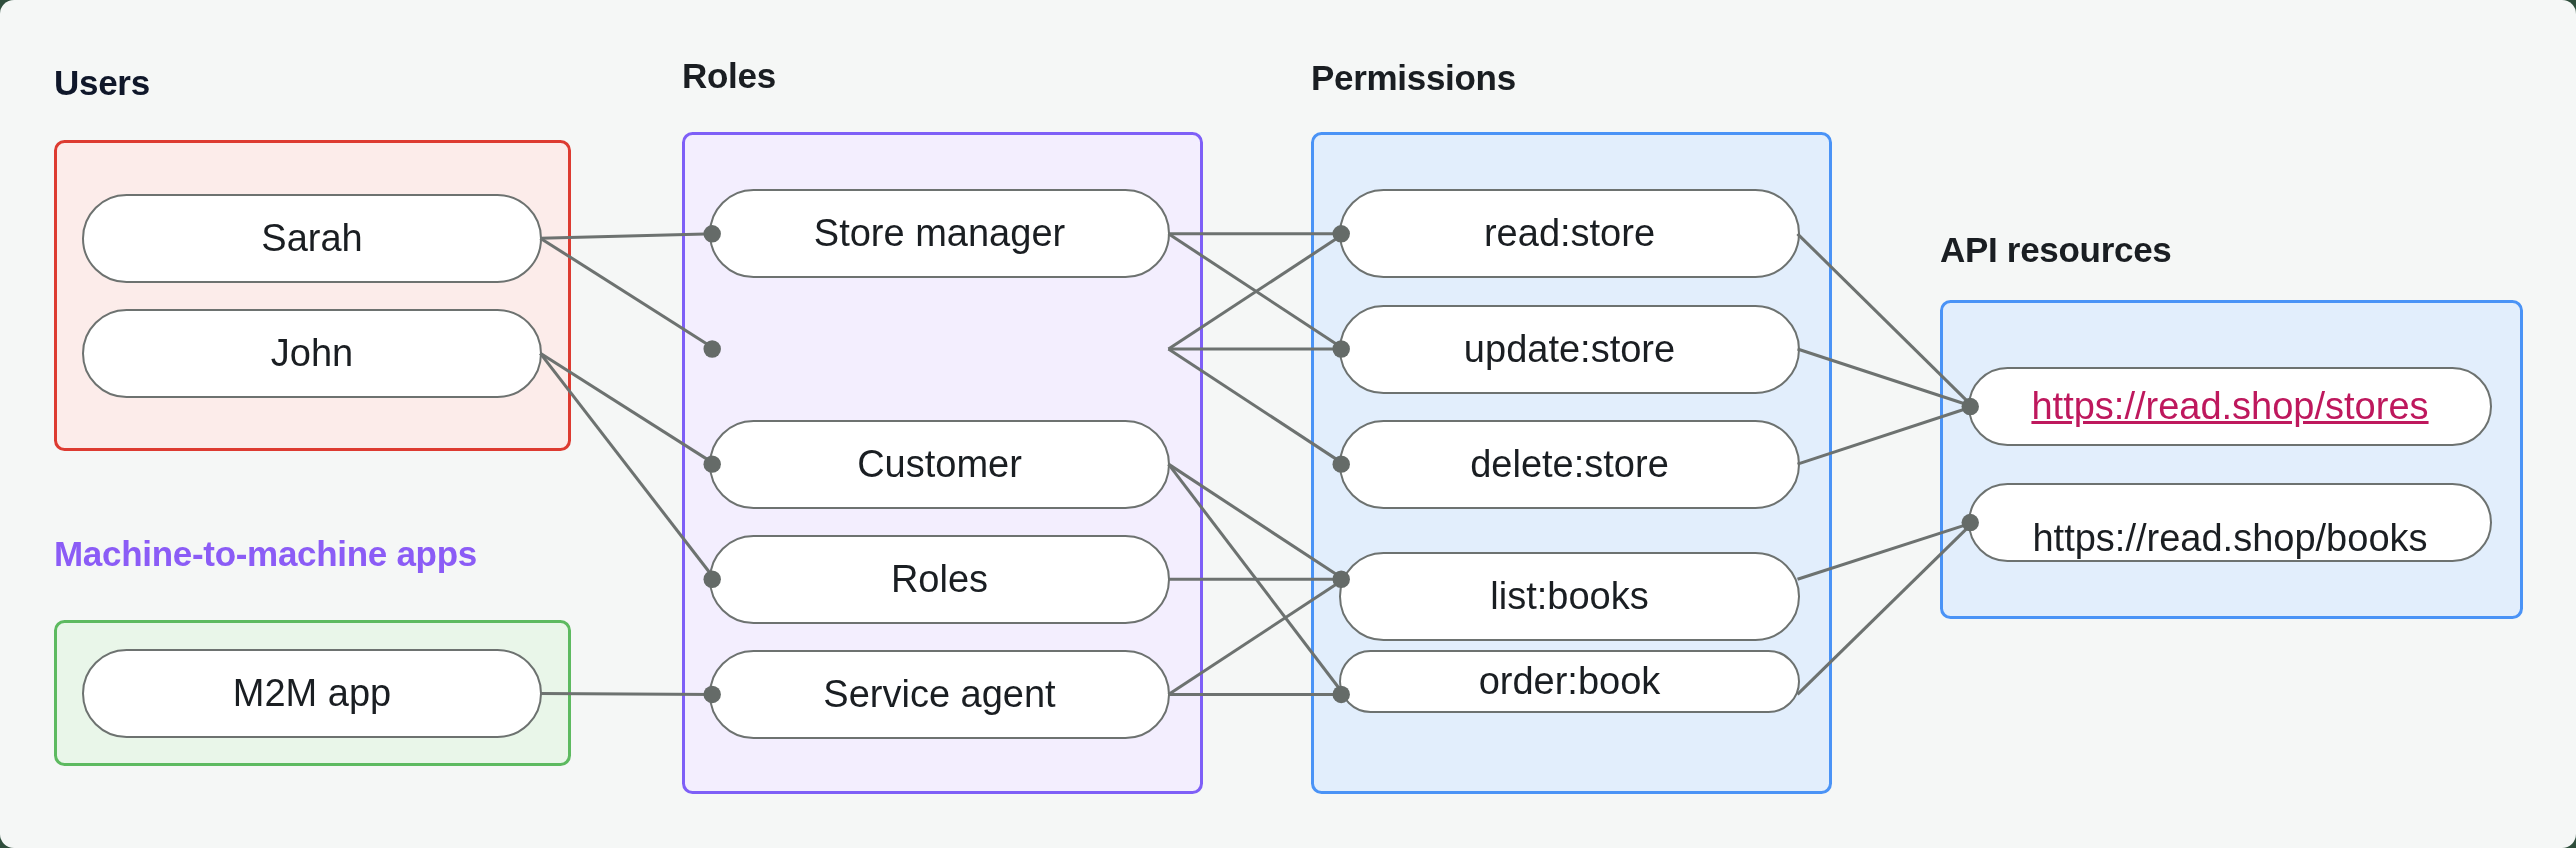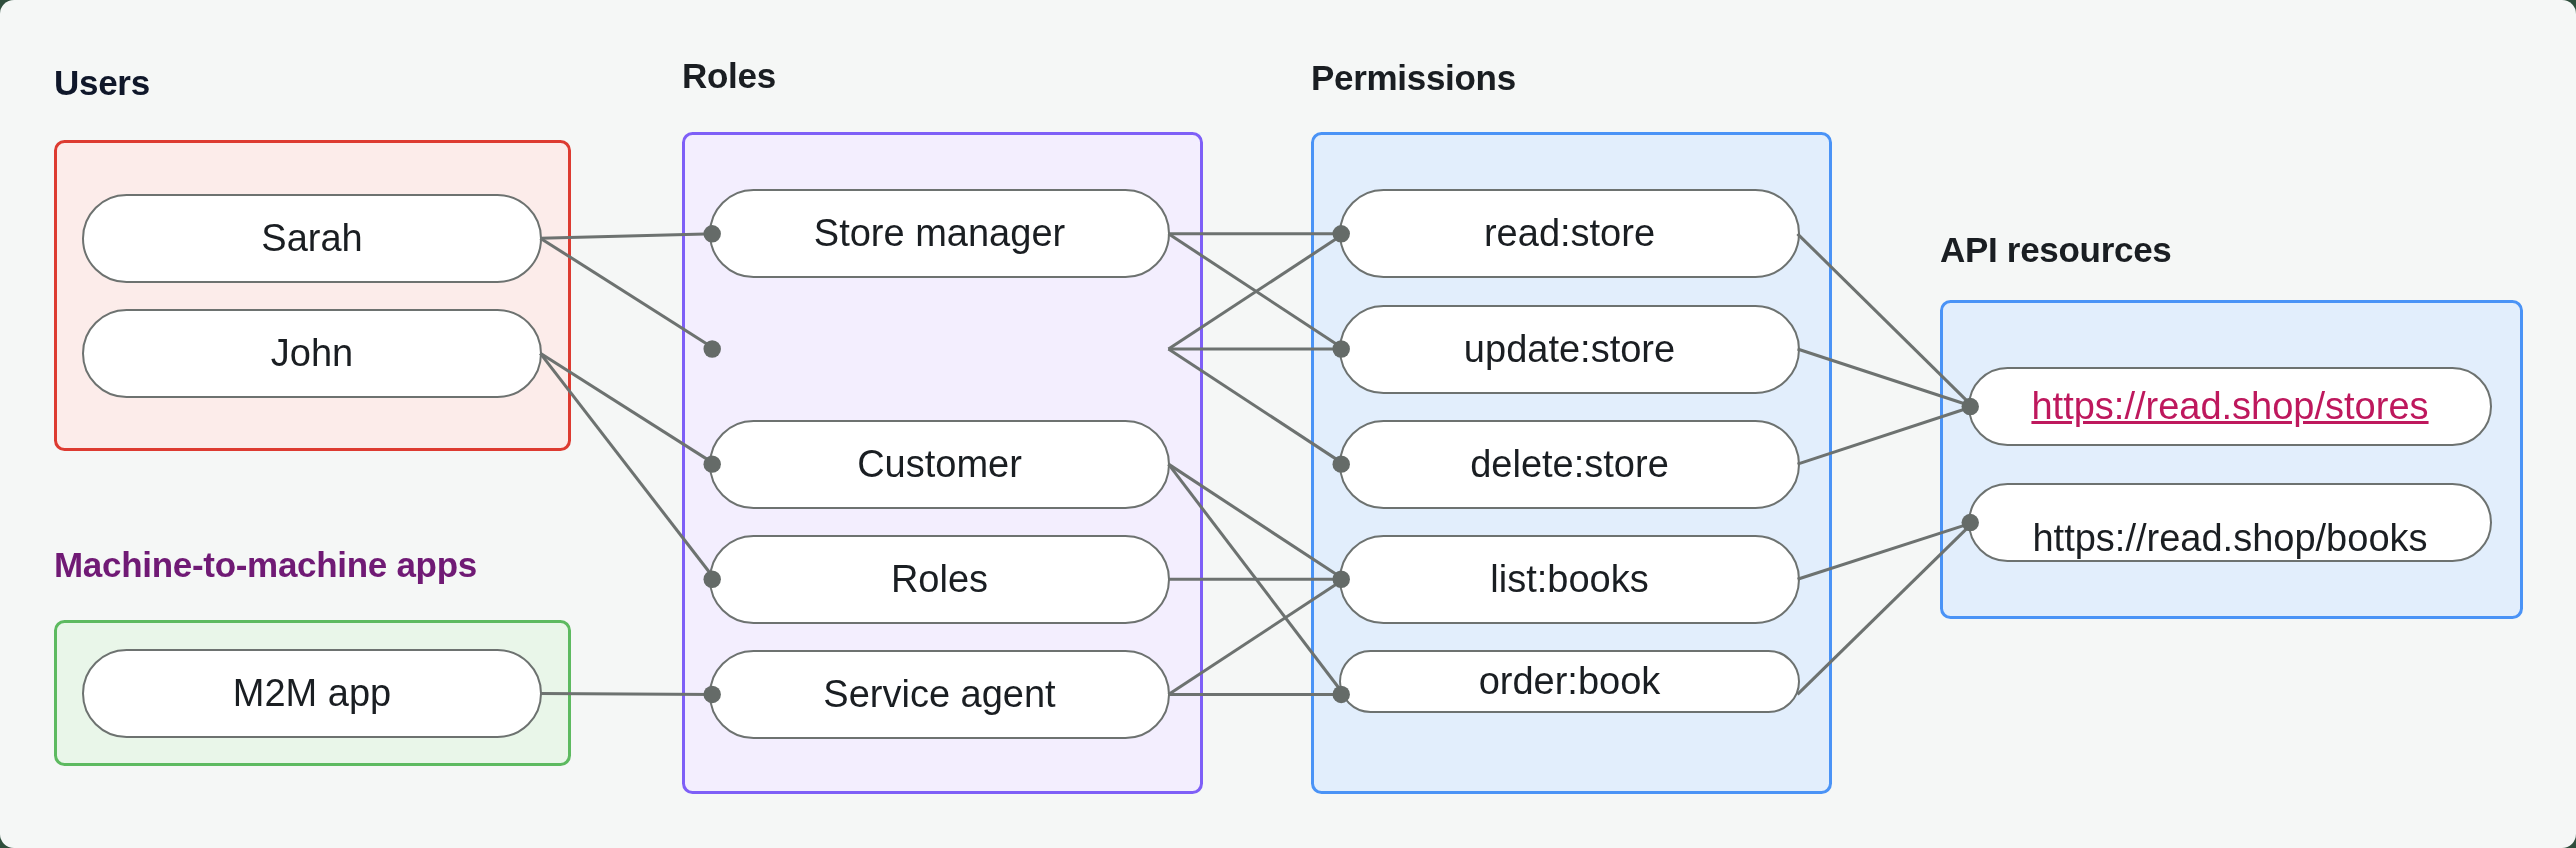--- a/index.html
+++ b/index.html
@@ -89,21 +89,21 @@
       <circle cx="2258" cy="466" r="10" fill="#656b68"></circle>
       <circle cx="2258" cy="599" r="10" fill="#656b68"></circle>
     </svg>
 
   <section>
     <h2 class="group-label" id="label-users" style="left: 54px; top: 63px; color: #0f172a;">Users</h2>
     <div class="group-box" id="box-users" style="left: 54px; top: 140px; width: 517px; height: 311px; border-color: rgb(221, 59, 49); background: rgb(252, 236, 234);"></div>
   </section>
 
   <section>
-    <h2 class="group-label" id="label-m2m" style="left: 54px; top: 545px; color: #701a75;">Machine-to-machine apps</h2>
+    <h2 class="group-label" id="label-m2m" style="left: 54px; top: 534px; color: #8b5cf6;">Machine-to-machine apps</h2>
     <div class="group-box" id="box-m2m" style="left: 54px; top: 620px; width: 517px; height: 146px; border-color: rgb(93, 186, 96); background: rgb(233, 246, 233);"></div>
   </section>
 
   <section>
     <h2 class="group-label" id="label-roles" style="left: 682px; top: 56px; color: rgb(26, 30, 34);">Roles</h2>
     <div class="group-box" id="box-roles" style="left: 682px; top: 132px; width: 521px; height: 662px; border-color: rgb(126, 95, 247); background: rgb(243, 238, 254);"></div>
   </section>
 
   <section>
     <h2 class="group-label" id="label-permissions" style="left: 1311px; top: 58px; color: rgb(26, 30, 34);">Permissions</h2>
@@ -138,21 +138,21 @@
     </div>
     <div class="pill" style="left: 1339px; top: 189px; width: 461px; height: 89px; background: rgb(255, 255, 255); border-color: rgb(109, 114, 112);">
       <span style="color: rgb(26, 30, 34);">read:store</span>
     </div>
     <div class="pill" style="left: 1339px; top: 305px; width: 461px; height: 89px; background: rgb(255, 255, 255); border-color: rgb(109, 114, 112);">
       <span style="color: rgb(26, 30, 34);">update:store</span>
     </div>
     <div class="pill" style="left: 1339px; top: 420px; width: 461px; height: 89px; background: rgb(255, 255, 255); border-color: rgb(109, 114, 112);">
       <span style="color: rgb(26, 30, 34);">delete:store</span>
     </div>
-    <div class="pill" style="left: 1339px; top: 535px; width: 461px; height: 89px; background: rgb(255, 255, 255); border-color: rgb(109, 114, 112);">
+    <div class="pill" style="left: 1339px; top: 552px; width: 461px; height: 89px; background: rgb(255, 255, 255); border-color: rgb(109, 114, 112);">
       <span style="color: rgb(26, 30, 34);">list:books</span>
     </div>
     <div class="pill" style="left: 1339px; top: 650px; width: 461px; height: 63px; background: rgb(255, 255, 255); border-color: rgb(109, 114, 112);">
       <span style="color: rgb(26, 30, 34);">order:book</span>
     </div>
     <div class="pill" style="left: 1968px; top: 367px; width: 524px; height: 79px; background: rgb(255, 255, 255); border-color: rgb(109, 114, 112);">
       <span style="color: #be185d; text-decoration: underline;">https://read.shop/stores</span>
     </div>
     <div class="pill" style="left: 1968px; top: 483px; width: 524px; height: 79px; background: rgb(255, 255, 255); border-color: rgb(109, 114, 112); align-items: flex-end;">
       <span style="color: rgb(26, 30, 34);">https://read.shop/books</span>

